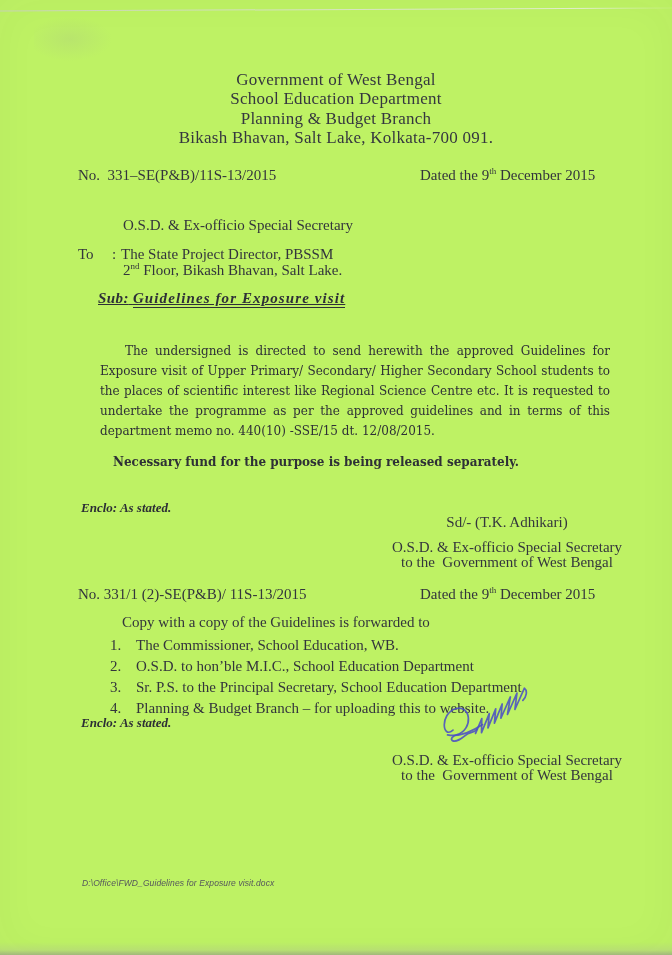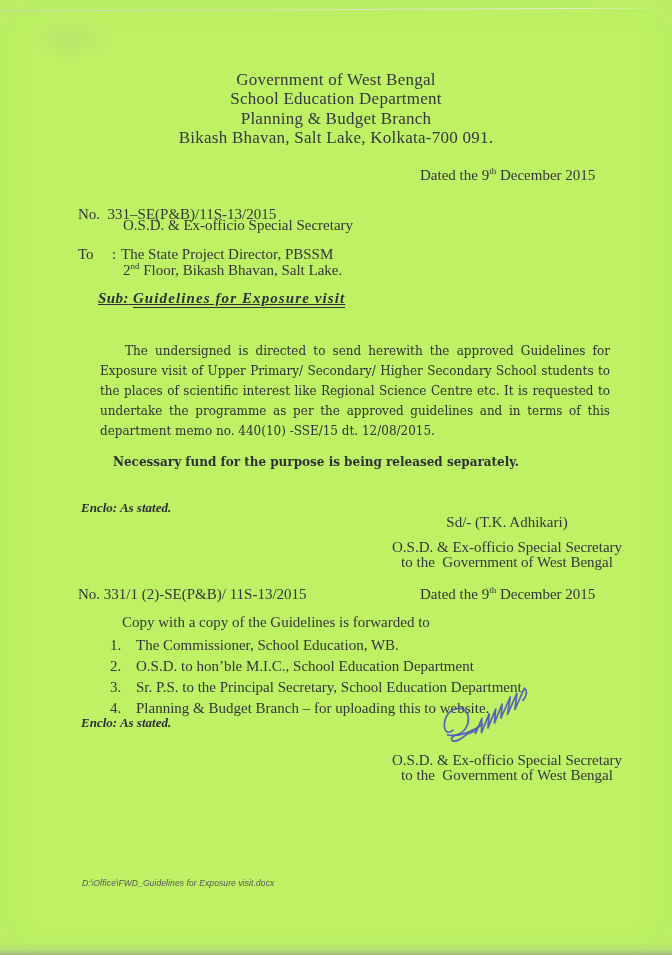--- a/index.html
+++ b/index.html
@@ -83,21 +83,21 @@
   <div class="scan-top-line"></div>
   <div class="scan-smudge"></div>
 
   <div class="letterhead">
     <div>Government of West Bengal</div>
     <div>School Education Department</div>
     <div>Planning &amp; Budget Branch</div>
     <div>Bikash Bhavan, Salt Lake, Kolkata-700 091.</div>
   </div>
 
-  <div class="abs txt ws-pre" style="top:166px; left:78px;margin-top:39px;">No.  331–SE(P&amp;B)/11S-13/2015</div>
+  <div class="abs txt ws-pre" style="top:166px; left:78px;">No.  331–SE(P&amp;B)/11S-13/2015</div>
   <div class="abs txt" style="top:166px; left:420px;"><span>Dated the 9</span><sup class="sup">th</sup><span> December 2015</span></div>
 
   <div class="abs txt" style="top:216px; left:123px;">O.S.D. &amp; Ex-officio Special Secretary</div>
 
   <div class="abs txt" style="top:245px; left:78px;"><span class="lbl-to">To</span><span class="to-colon">:</span><span>The State Project Director, PBSSM</span></div>
   <div class="abs txt" style="top:261px; left:123px;"><span>2</span><sup class="sup">nd</sup><span> Floor, Bikash Bhavan, Salt Lake.</span></div>
 
   <div class="abs subject" style="top:290px; left:98px;"><span>Sub:</span> <span class="u">Guidelines for Exposure visit</span></div>
 
   <div class="abs bodypara" style="top:341px; left:100px;">The undersigned is directed to send herewith the approved Guidelines for Exposure visit of Upper Primary/ Secondary/ Higher Secondary School students to the places of scientific interest like Regional Science Centre etc. It is requested to undertake the programme as per the approved guidelines and in terms of this department memo no. 440(10) -SSE/15 dt. 12/08/2015.</div>

